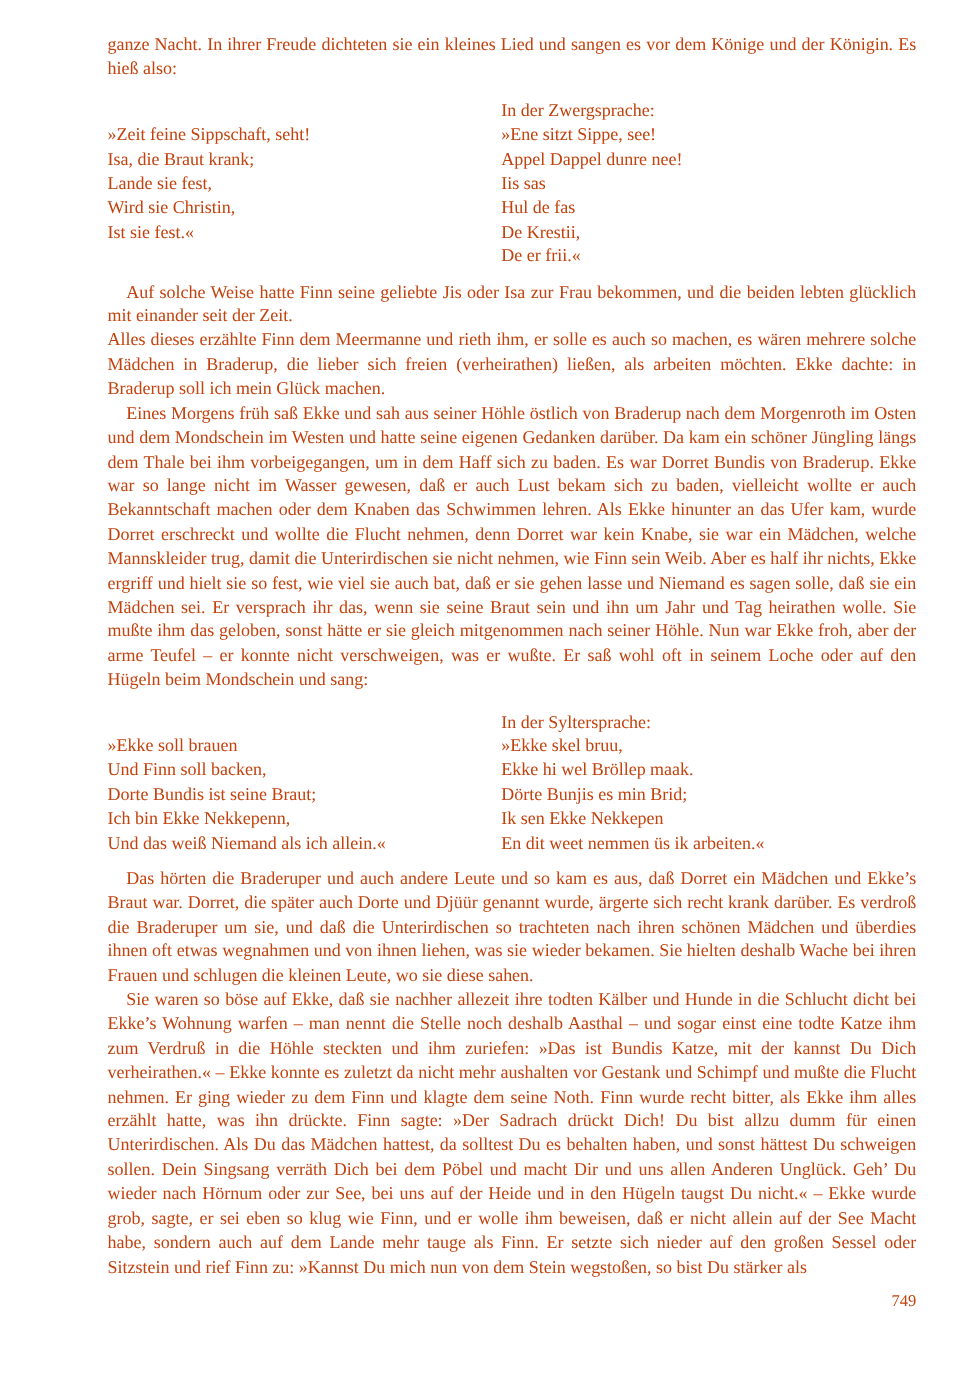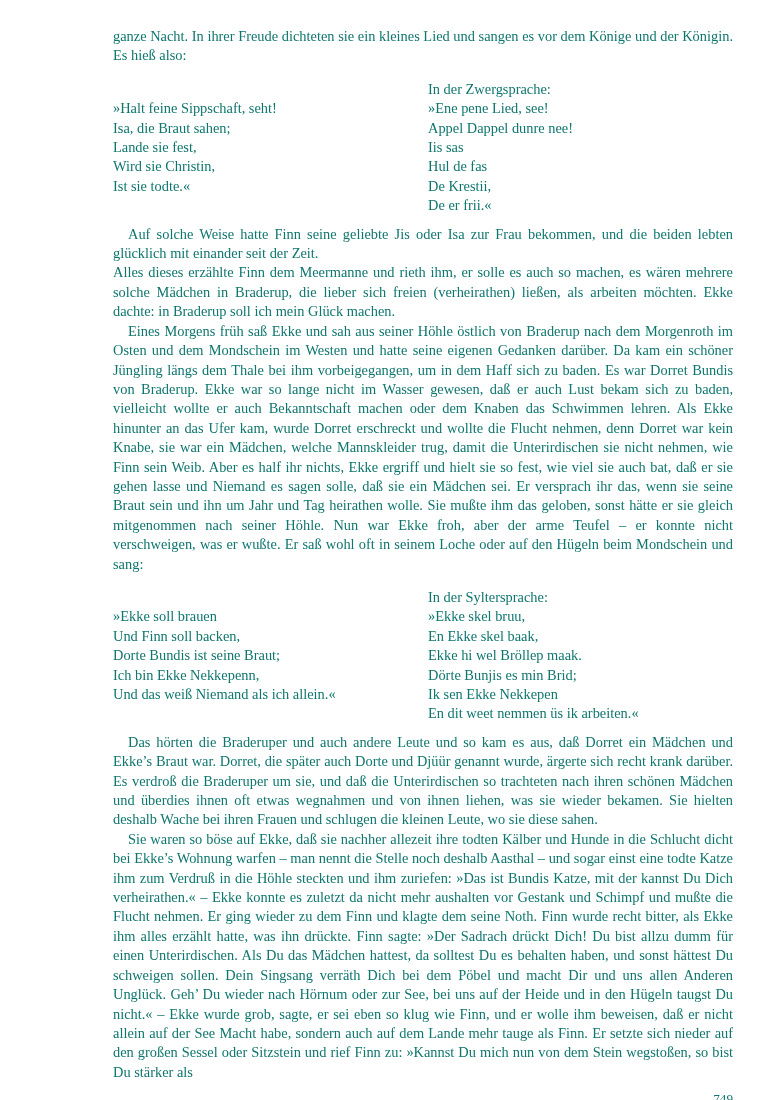--- a/index.html
+++ b/index.html
@@ -6,27 +6,27 @@
     margin: 0;
     padding: 0;
     background: #ffffff;
   }
   .book-page {
     position: relative;
     width: 770px;
     height: 1100px;
     margin: 0 auto;
     background: #ffffff;
-    color: #0f766e;
+    color: #c2410c;
     font-family: "Liberation Serif", serif;
     font-size: 14.4px;
     line-height: 19.4px;
     overflow: hidden;
     box-sizing: border-box;
-    padding: 27px 37px 0 113px;
+    padding: 27px 37px 0 86px;
   }
   .para {
     margin: 0;
     text-align: justify;
     hyphens: none;
   }
   .para.indent {
     text-indent: 15px;
   }
   .poem {
@@ -49,29 +49,29 @@
 </head>
 <body>
 
 <div class="book-page">
 
   <p class="para">ganze Nacht. In ihrer Freude dichteten sie ein kleines Lied und sangen es vor dem Könige und der Königin. Es hieß also:</p>
 
   <div class="poem">
     <div class="poem-col">
         <div class="poem-line"></div>
-        <div class="poem-line">»Halt feine Sippschaft, seht!</div>
-        <div class="poem-line">Isa, die Braut sahen;</div>
+        <div class="poem-line">»Zeit feine Sippschaft, seht!</div>
+        <div class="poem-line">Isa, die Braut krank;</div>
         <div class="poem-line">Lande sie fest,</div>
         <div class="poem-line">Wird sie Christin,</div>
-        <div class="poem-line">Ist sie todte.«</div>
+        <div class="poem-line">Ist sie fest.«</div>
       </div>
     <div class="poem-col">
         <div class="poem-line">In der Zwergsprache:</div>
-        <div class="poem-line">»Ene pene Lied, see!</div>
+        <div class="poem-line">»Ene sitzt Sippe, see!</div>
         <div class="poem-line">Appel Dappel dunre nee!</div>
         <div class="poem-line">Iis sas</div>
         <div class="poem-line">Hul de fas</div>
         <div class="poem-line">De Krestii,</div>
         <div class="poem-line">De er frii.«</div>
       </div>
   </div>
 
   <p class="para indent">Auf solche Weise hatte Finn seine geliebte Jis oder Isa zur Frau bekommen, und die beiden lebten glücklich mit einander seit der Zeit.</p>
   <p class="para">Alles dieses erzählte Finn dem Meermanne und rieth ihm, er solle es auch so machen, es wären mehrere solche Mädchen in Braderup, die lieber sich freien (verheirathen) ließen, als arbeiten möchten. Ekke dachte: in Braderup soll ich mein Glück machen.</p>
@@ -82,21 +82,20 @@
         <div class="poem-line"></div>
         <div class="poem-line">»Ekke soll brauen</div>
         <div class="poem-line">Und Finn soll backen,</div>
         <div class="poem-line">Dorte Bundis ist seine Braut;</div>
         <div class="poem-line">Ich bin Ekke Nekkepenn,</div>
         <div class="poem-line">Und das weiß Niemand als ich allein.«</div>
       </div>
     <div class="poem-col">
         <div class="poem-line">In der Syltersprache:</div>
         <div class="poem-line">»Ekke skel bruu,</div>
-        <div class="poem-line">En Ekke skel baak,</div>
         <div class="poem-line">Ekke hi wel Bröllep maak.</div>
         <div class="poem-line">Dörte Bunjis es min Brid;</div>
         <div class="poem-line">Ik sen Ekke Nekkepen</div>
         <div class="poem-line">En dit weet nemmen üs ik arbeiten.«</div>
       </div>
   </div>
 
   <p class="para indent">Das hörten die Braderuper und auch andere Leute und so kam es aus, daß Dorret ein Mädchen und Ekke’s Braut war. Dorret, die später auch Dorte und Djüür genannt wurde, ärgerte sich recht krank darüber. Es verdroß die Braderuper um sie, und daß die Unterirdischen so trachteten nach ihren schönen Mädchen und überdies ihnen oft etwas wegnahmen und von ihnen liehen, was sie wieder bekamen. Sie hielten deshalb Wache bei ihren Frauen und schlugen die kleinen Leute, wo sie diese sahen.</p>
   <p class="para indent">Sie waren so böse auf Ekke, daß sie nachher allezeit ihre todten Kälber und Hunde in die Schlucht dicht bei Ekke’s Wohnung warfen – man nennt die Stelle noch deshalb Aasthal – und sogar einst eine todte Katze ihm zum Verdruß in die Höhle steckten und ihm zuriefen: »Das ist Bundis Katze, mit der kannst Du Dich verheirathen.« – Ekke konnte es zuletzt da nicht mehr aushalten vor Gestank und Schimpf und mußte die Flucht nehmen. Er ging wieder zu dem Finn und klagte dem seine Noth. Finn wurde recht bitter, als Ekke ihm alles erzählt hatte, was ihn drückte. Finn sagte: »Der Sadrach drückt Dich! Du bist allzu dumm für einen Unterirdischen. Als Du das Mädchen hattest, da solltest Du es behalten haben, und sonst hättest Du schweigen sollen. Dein Singsang verräth Dich bei dem Pöbel und macht Dir und uns allen Anderen Unglück. Geh’ Du wieder nach Hörnum oder zur See, bei uns auf der Heide und in den Hügeln taugst Du nicht.« – Ekke wurde grob, sagte, er sei eben so klug wie Finn, und er wolle ihm beweisen, daß er nicht allein auf der See Macht habe, sondern auch auf dem Lande mehr tauge als Finn. Er setzte sich nieder auf den großen Sessel oder Sitzstein und rief Finn zu: »Kannst Du mich nun von dem Stein wegstoßen, so bist Du stärker als</p>
 

